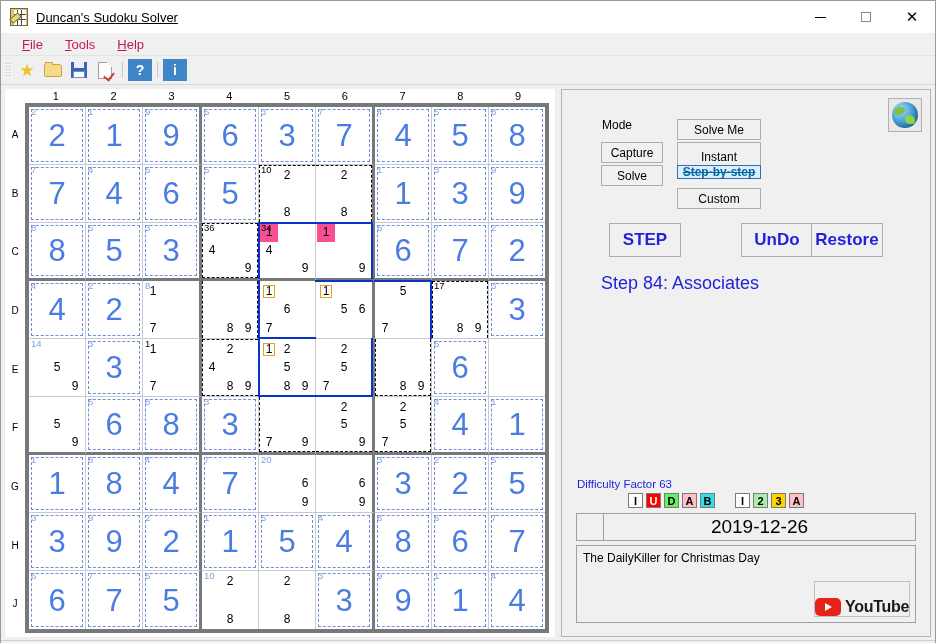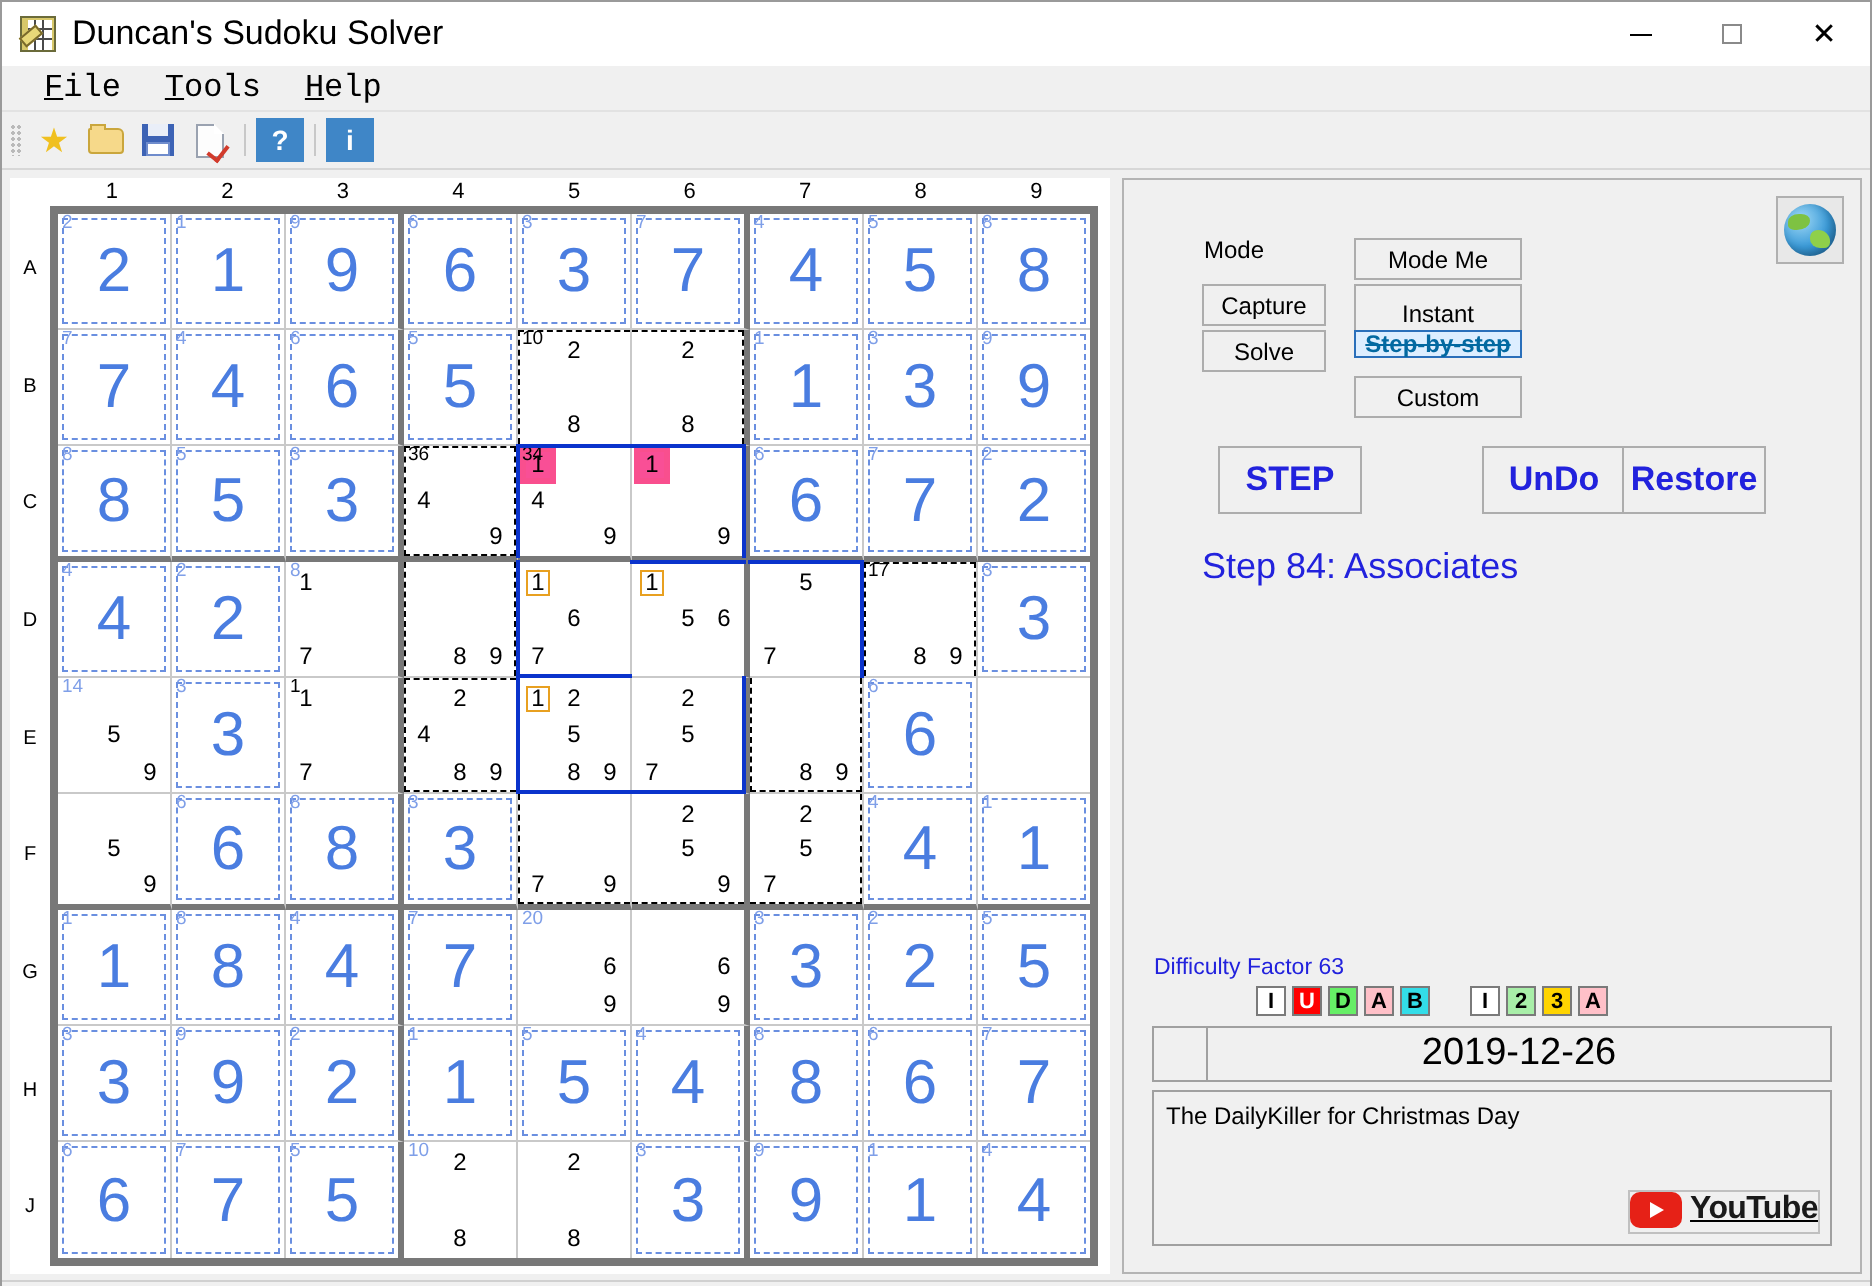--- a/index.html
+++ b/index.html
@@ -16,32 +16,32 @@
   .titlebar{height:32px;background:#ffffff;display:flex;align-items:center;position:relative;}
   .app-icon{width:18px;height:18px;margin-left:9px;margin-right:8px;position:relative;
     background:#d8c86a;border:1px solid #6b6b3a;box-sizing:border-box;}
   .app-icon:before{content:"";position:absolute;left:3px;top:1px;width:12px;height:15px;
     background:
       linear-gradient(to right,transparent 3px,#4a4a4a 3px,#4a4a4a 4px,transparent 4px,transparent 7px,#4a4a4a 7px,#4a4a4a 8px,transparent 8px),
       linear-gradient(to bottom,transparent 4px,#4a4a4a 4px,#4a4a4a 5px,transparent 5px,transparent 9px,#4a4a4a 9px,#4a4a4a 10px,transparent 10px),
       #ffffff;}
   .app-icon:after{content:"";position:absolute;left:-1px;top:6px;width:9px;height:4px;
     background:#e8d878;border:1px solid #7a6a2a;transform:rotate(-40deg);}
-  .title-text{font-size:17px;color:#000;}
+  .title-text{font-size:13px;color:#000;text-decoration:underline;}
   .win-btns{position:absolute;right:0;top:0;height:32px;display:flex;}
   .win-btn{width:46px;height:32px;display:flex;align-items:center;justify-content:center;
     font-size:13px;color:#000;background:#ffffff;}
   .win-btn.close-b{font-size:15px;}
   .glyph-min{display:block;width:11px;height:1px;background:#000;}
   .glyph-max{display:block;width:10px;height:10px;border:1px solid #8a8a8a;box-sizing:border-box;}
 
   
   .menubar{height:22px;background:#f0f0f0;display:flex;align-items:center;padding-left:10px;
     border-bottom:1px solid #e2e2e2;}
-  .menu-item{font-size:16px;color:#000000;padding:2px 11px;font-family:Liberation Mono, monospace;}
+  .menu-item{font-size:13px;color:#be185d;padding:2px 11px;}
   .menu-item u{text-decoration:underline;}
 
   
   .toolbar{height:28px;background:#f0f0f0;display:flex;align-items:center;padding-left:4px;
     border-bottom:1px solid #d7d7d7;}
   .grip{width:6px;height:16px;margin-right:3px;
     background-image:radial-gradient(#b9b9b9 40%,transparent 41%);
     background-size:3px 3px;}
   .tb-btn{width:24px;height:22px;display:flex;align-items:center;justify-content:center;margin:0 1px;}
   .tb-sep{width:1px;height:16px;background:#c8c8c8;margin:0 4px;}
@@ -156,22 +156,22 @@
   .badge.gap{margin-left:17px;}
 
   .daterow{position:absolute;left:14px;top:423px;width:340px;height:28px;
     border:1px solid #a0a0a0;box-sizing:border-box;background:#ffffff;display:flex;}
   .date-small{width:26px;border-right:1px solid #a0a0a0;background:#f0f0f0;}
   .date-val{flex:1;display:flex;align-items:center;justify-content:center;
     font-size:19px;color:#000;background:#f0f0f0;}
   .notebox{position:absolute;left:14px;top:455px;width:340px;height:78px;
     border:1px solid #a0a0a0;box-sizing:border-box;background:#f0f0f0;}
   .notetext{position:absolute;left:6px;top:5px;font-size:12px;color:#000;}
-  .yt{position:absolute;right:5px;bottom:5px;width:96px;height:22px;background:#f0f0f0;
-    border:1px solid #c0c0c0;box-sizing:border-box;display:flex;align-items:flex-start;justify-content:center;text-decoration:underline;}
+  .yt{position:absolute;right:5px;bottom:5px;width:96px;height:36px;background:#f0f0f0;
+    border:1px solid #c0c0c0;box-sizing:border-box;display:flex;align-items:flex-end;justify-content:center;}
   .yt-play{width:26px;height:18px;background:#e62117;border-radius:5px;position:relative;margin-right:4px;}
   .yt-play:after{content:"";position:absolute;left:10px;top:4.5px;border-style:solid;
     border-width:4.5px 0 4.5px 7px;border-color:transparent transparent transparent #ffffff;}
   .yt-word{font-size:16px;font-weight:bold;color:#1a1a1a;letter-spacing:-.3px;}
   .statusbar{position:absolute;left:0;bottom:0;width:100%;height:6px;background:#f0f0f0;
     border-top:1px solid #d0d0d0;box-sizing:border-box;}
 </style>
 </head>
 <body>
 
@@ -929,21 +929,21 @@
       </div>
     </div>
 
     <div class="panel">
       <div class="globe">
         <div class="globe-b"></div>
       </div>
       <div class="mode-lbl">Mode</div>
       <div class="btn b-capture">Capture</div>
       <div class="btn b-solve">Solve</div>
-      <div class="btn b-showme">Mode Me</div>
+      <div class="btn b-showme">Solve Me</div>
       <div class="btn b-instant">Instant</div>
       <div class="btn b-step-by">Step-by-step</div>
       <div class="btn b-custom">Custom</div>
       <div class="bigbtn b-step">STEP</div>
       <div class="bigbtn b-undo">UnDo</div>
       <div class="bigbtn b-restore">Restore</div>
       <div class="steptext">Step 84: Associates</div>
 
       <div class="diff">Difficulty Factor 63</div>
       <div class="analyses-lbl">Analyses</div>

